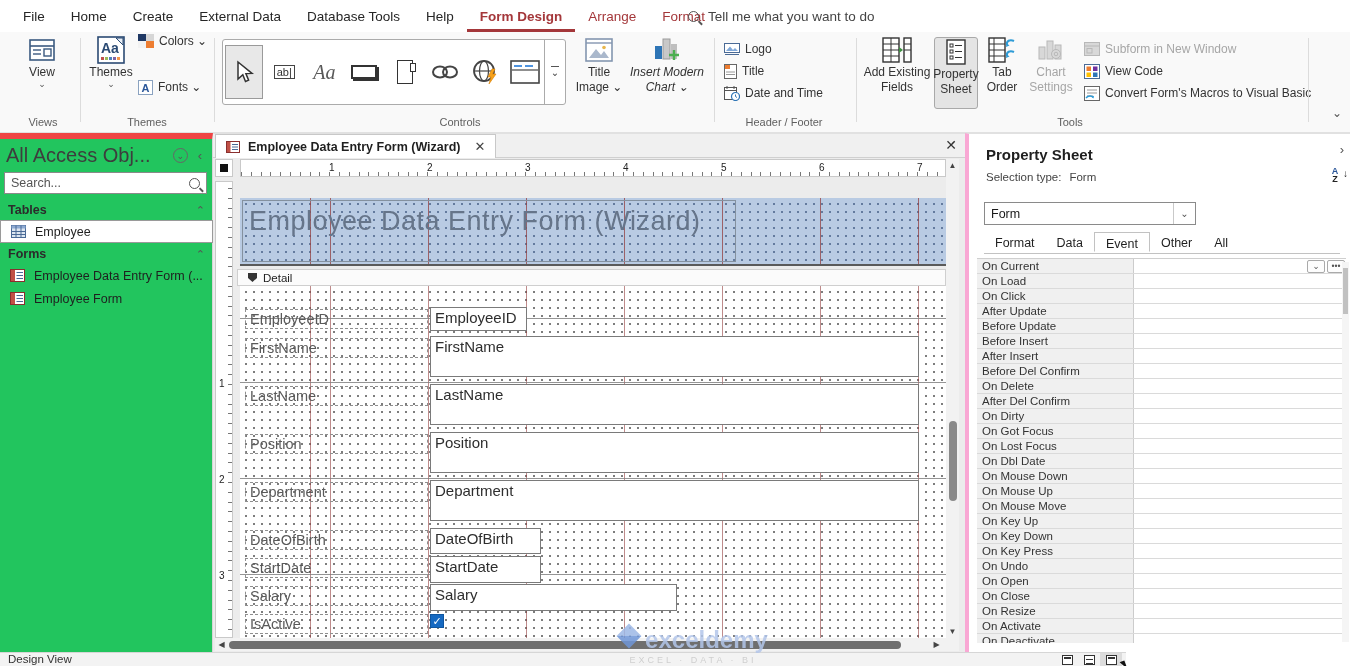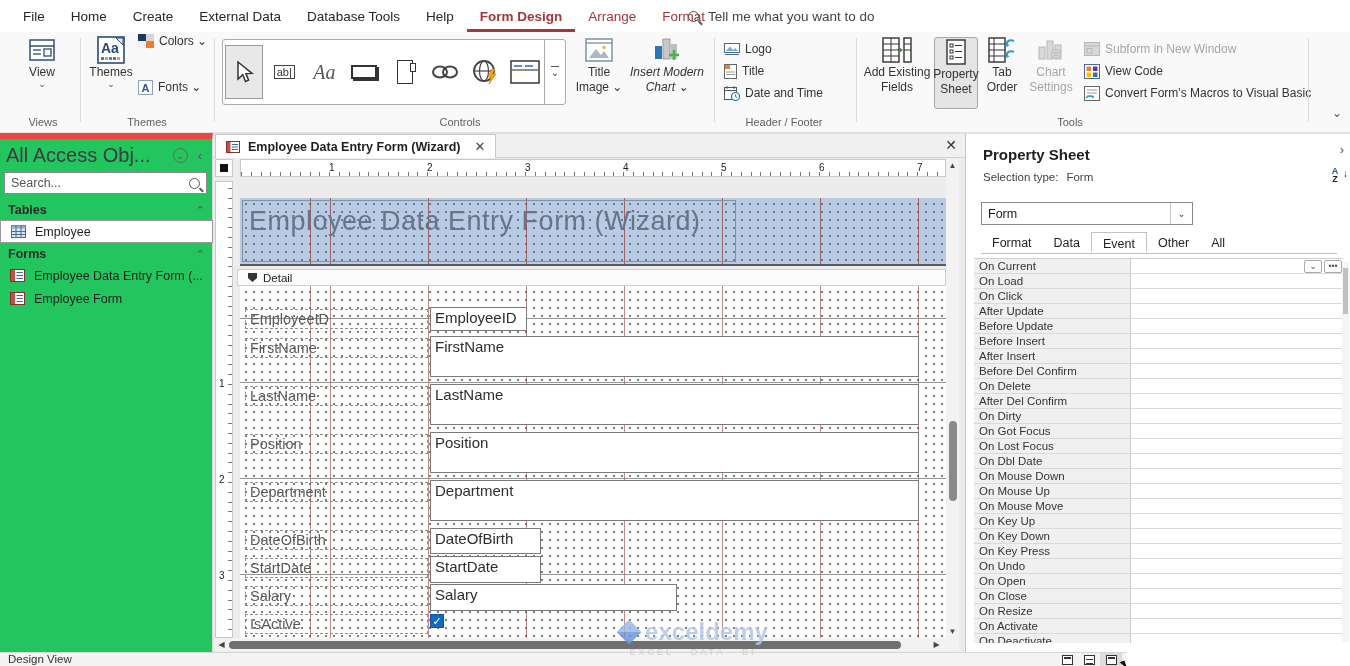--- a/index.html
+++ b/index.html
@@ -113,26 +113,26 @@
   .hthumb { position:absolute; left:14px; top:2.5px; width:672px; height:8px; background:#6f6f6f; border-radius:4px; }
   .sb-arrow { font-size:8px; color:#444; width:13px; text-align:center; }
   .sb-arrow.right { position:absolute; right:16px; }
   .vscroll { position:absolute; left:733px; top:25px; width:13px; height:479px; background:#f2f2f2; }
   .vthumb { position:absolute; left:2.5px; top:262px; width:8px; height:80px; background:#8a8a8a; border-radius:4px; }
   .vscroll .up { position:absolute; top:2px; left:0; }
   .vscroll .down { position:absolute; bottom:2px; left:0; }
   .watermark { position:absolute; left:390px; top:484px; width:180px; z-index:6; opacity:.85; text-align:center; }
   .wm-row { display:flex; align-items:center; justify-content:center; gap:5px; }
   .wm-d { width:22px; height:22px; background:linear-gradient(135deg,#9db8e6 50%,#6f96d8 50%); transform:rotate(45deg) scale(.8); }
-  .wm-brand { font-size:24px; font-weight:bold; color:#b3c6ea; }
+  .wm-brand { font-size:24px; font-weight:bold; color:#b3c6ea;margin-top:8px; }
   .wm-tag { font-size:9px; letter-spacing:3px; color:#c9c9c9; margin-top:1px; }
 
   
   .propsheet { position:absolute; left:965px; top:133px; width:385px; height:519px; background:#fff;
-               border-left:1px solid #f9a8d4; border-top:1px solid #e1e1e1; }
+               border-left:4px solid #f9a8d4; border-top:1px solid #e1e1e1; }
   .ps-title { position:absolute; left:17px; top:12px; font-size:15px; font-weight:bold; color:#1f1f1f; }
   .ps-collapse { position:absolute; right:6px; top:8px; color:#555; font-size:13px; }
   .ps-sel { position:absolute; left:17px; top:37px; font-size:11.5px; color:#444; }
   .ps-sel b { font-weight:normal; margin-left:8px; }
   .az { position:absolute; right:8px; top:33px; width:14px; text-align:center; line-height:8px; font-size:9px; font-weight:bold; }
   .az .a { color:#2b579a; } .az .z { color:#222; }
   .az:after { content:"↓"; position:absolute; right:-6px; top:3px; font-size:10px; color:#222; }
   .ps-combo { position:absolute; left:15px; top:68px; width:212px; height:23px; border:1px solid #8a8a8a; background:#fff;
               display:flex; align-items:center; font-size:12.5px; color:#1a1a1a; padding-left:6px; }
   .ps-combo .dd { margin-left:auto; width:22px; height:21px; border-left:1px solid #c9c9c9; display:flex;

